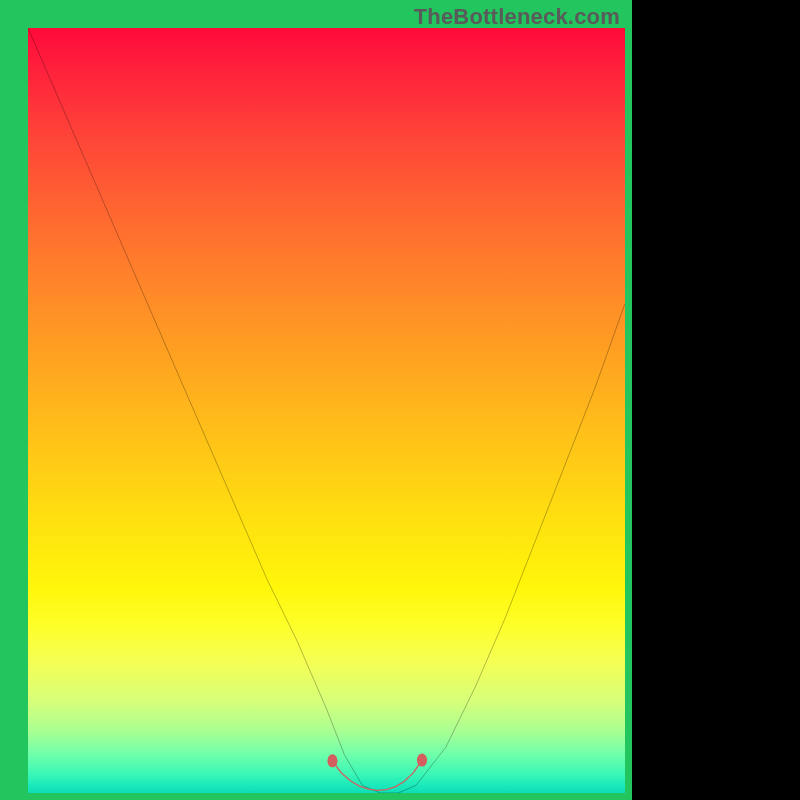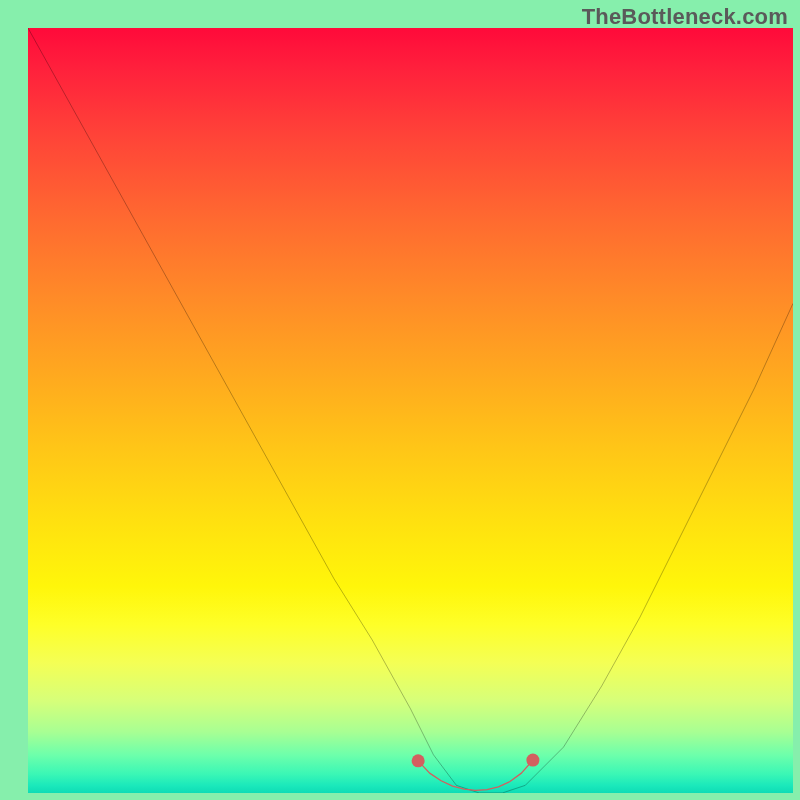--- a/index.html
+++ b/index.html
@@ -1,20 +1,20 @@
 <!DOCTYPE html>
 <html><head>
 <meta charset="utf-8">
 <style>
   * { margin: 0; padding: 0; box-sizing: border-box; }
   html, body { width: 800px; height: 800px; overflow: hidden; background: #000; }
   .container {
-    width: 800px;
+    width: 632px;
     height: 800px;
-    background: #86efac;
+    background: #22c55e;
     position: relative;
   }
   .watermark {
     position: absolute;
     top: 4px;
     right: 12px;
     font-family: Arial, Helvetica, sans-serif;
     font-size: 22px;
     font-weight: 600;
     color: #5a5a5a;

